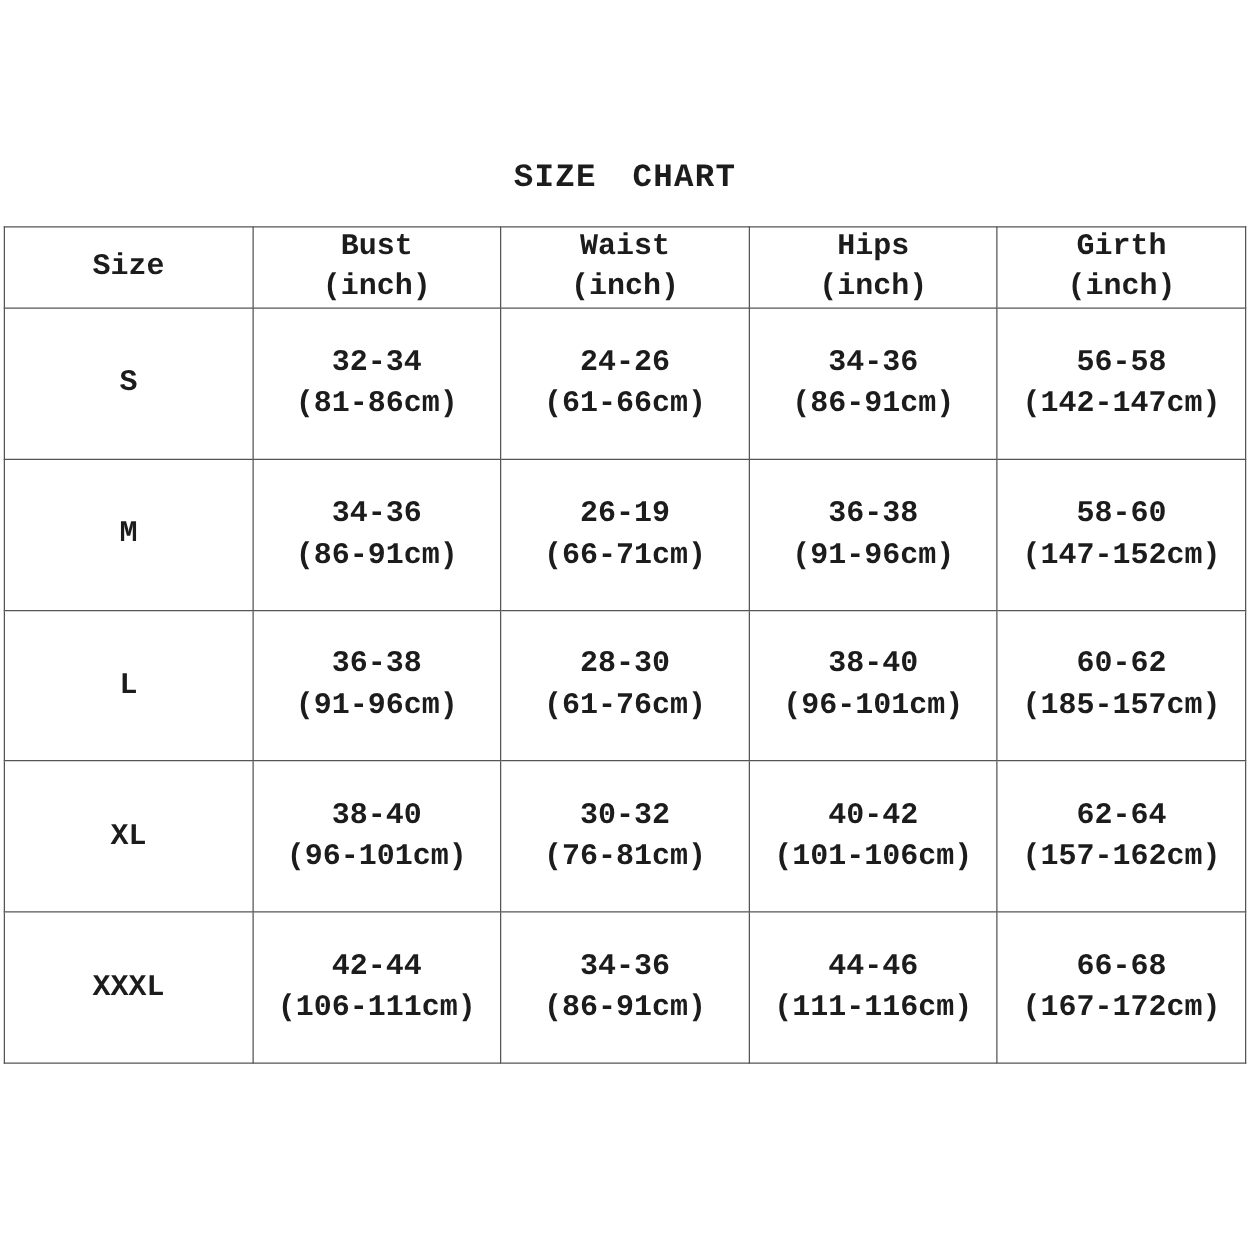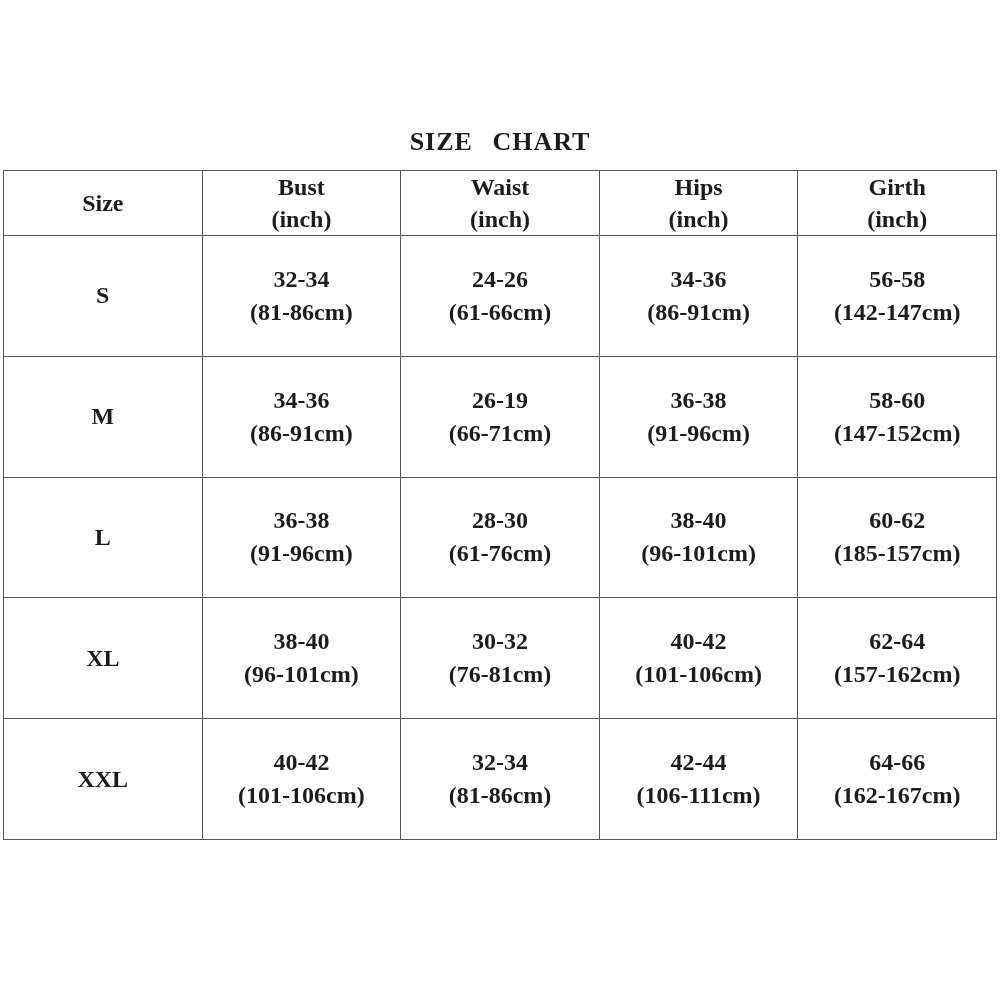--- a/index.html
+++ b/index.html
@@ -5,41 +5,41 @@
   html, body {
     margin: 0;
     padding: 0;
     background: #ffffff;
   }
   .page {
     position: relative;
     width: 1000px;
     height: 1000px;
     background: #ffffff;
-    font-family: Liberation Serif, serif;
+    font-family: Liberation Mono, monospace;
     color: #1c1c1c;
     overflow: hidden;
   }
   .title {
     position: absolute;
     top: 128px;
     left: 0;
     width: 100%;
     margin: 0;
     text-align: center;
     font-size: 26px;
     line-height: 28px;
     font-weight: bold;
     letter-spacing: 1px;
     word-spacing: 12px;
     color: #1c1c1c;
   }
   .size-table {
     position: absolute;
-    top: 170px;
+    top: 181px;
     left: 3px;
     width: 994px;
     height: 670px;
     border-collapse: collapse;
     table-layout: fixed;
   }
   .size-table th,
   .size-table td {
     border: 1px solid #555555;
     background: #ffffff;
@@ -166,34 +166,34 @@
             <div class="cell-line">40-42</div>
             <div class="cell-line">(101-106cm)</div>
           </td>
           <td>
             <div class="cell-line">62-64</div>
             <div class="cell-line">(157-162cm)</div>
           </td>
         </tr>
         <tr>
           <th>
-            <div class="cell-line">XXL</div>
+            <div class="cell-line">XXXL</div>
           </th>
-          <td>
-            <div class="cell-line">40-42</div>
-            <div class="cell-line">(101-106cm)</div>
-          </td>
-          <td>
-            <div class="cell-line">32-34</div>
-            <div class="cell-line">(81-86cm)</div>
-          </td>
           <td>
             <div class="cell-line">42-44</div>
             <div class="cell-line">(106-111cm)</div>
           </td>
           <td>
-            <div class="cell-line">64-66</div>
-            <div class="cell-line">(162-167cm)</div>
+            <div class="cell-line">34-36</div>
+            <div class="cell-line">(86-91cm)</div>
+          </td>
+          <td>
+            <div class="cell-line">44-46</div>
+            <div class="cell-line">(111-116cm)</div>
+          </td>
+          <td>
+            <div class="cell-line">66-68</div>
+            <div class="cell-line">(167-172cm)</div>
           </td>
         </tr>
       </tbody>
   </table>
 </div>
 
 </body></html>

